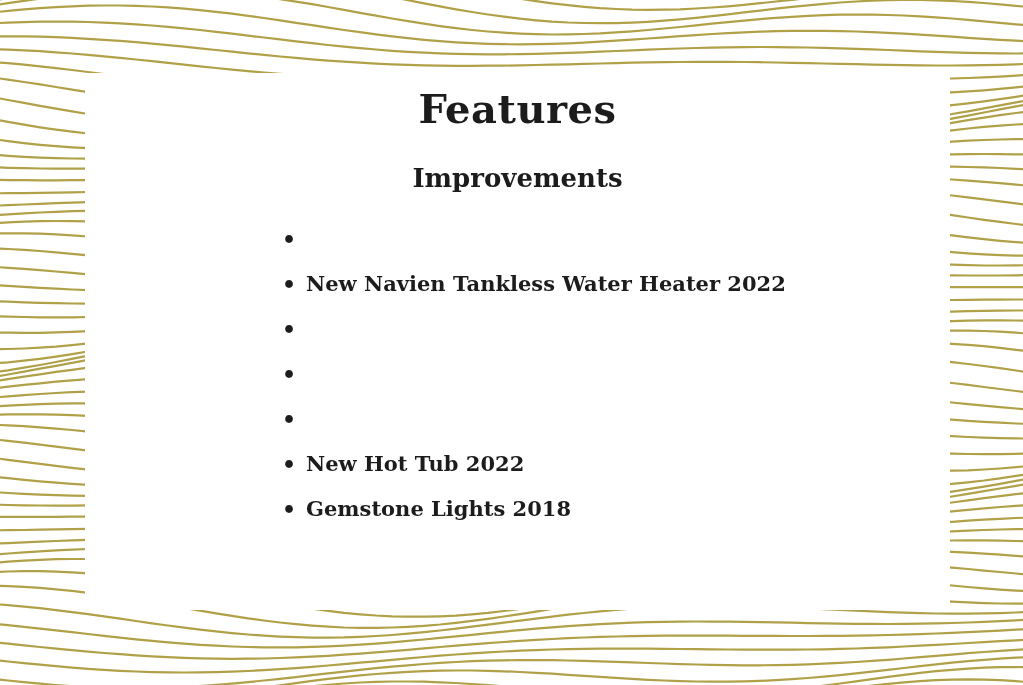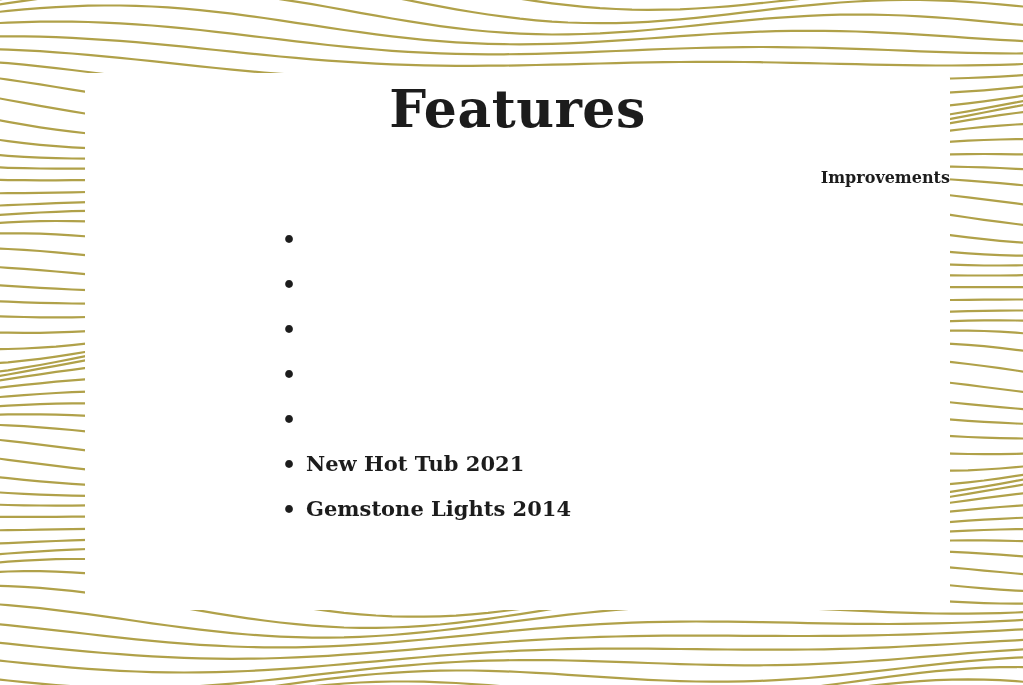--- a/index.html
+++ b/index.html
@@ -30,33 +30,32 @@
     width: 865px;
     height: 537px;
     background: #ffffff;
     border-radius: 5px;
     box-sizing: border-box;
     padding-top: 13px;
     text-align: center;
   }
   .page-title {
     margin: 0;
-    font-size: 52px;
+    font-size: 40px;
     line-height: 46px;
     font-weight: bold;
     color: #1c1c1c;
     letter-spacing: 0.5px;
   }
   .section-subtitle {
     margin: 31px 0 0 0;
-    font-size: 16px;
+    font-size: 26px;
     line-height: 30px;
     font-weight: bold;
     color: #1c1c1c;
-    text-align: right;
   }
   .features-list {
     margin: 23px 0 0 0;
     padding: 0 0 0 197px;
     list-style: none;
     text-align: left;
   }
   .features-list li {
     display: flex;
     align-items: center;
@@ -138,34 +137,35 @@
 
   <div class="content-card">
     <h1 class="page-title">Features</h1>
     <h2 class="section-subtitle">Improvements</h2>
     <ul class="features-list">
       <li>
         <span class="bullet">•</span>
       </li>
       <li>
         <span class="bullet">•</span>
+        <span>New Navien Tankless Water Heater 2022</span>
       </li>
       <li>
         <span class="bullet">•</span>
       </li>
       <li>
         <span class="bullet">•</span>
       </li>
       <li>
         <span class="bullet">•</span>
       </li>
       <li>
         <span class="bullet">•</span>
-        <span>New Hot Tub 2021</span>
+        <span>New Hot Tub 2022</span>
       </li>
       <li>
         <span class="bullet">•</span>
-        <span>Gemstone Lights 2014</span>
+        <span>Gemstone Lights 2018</span>
       </li>
     </ul>
   </div>
 
 </div>
 
 </body></html>

